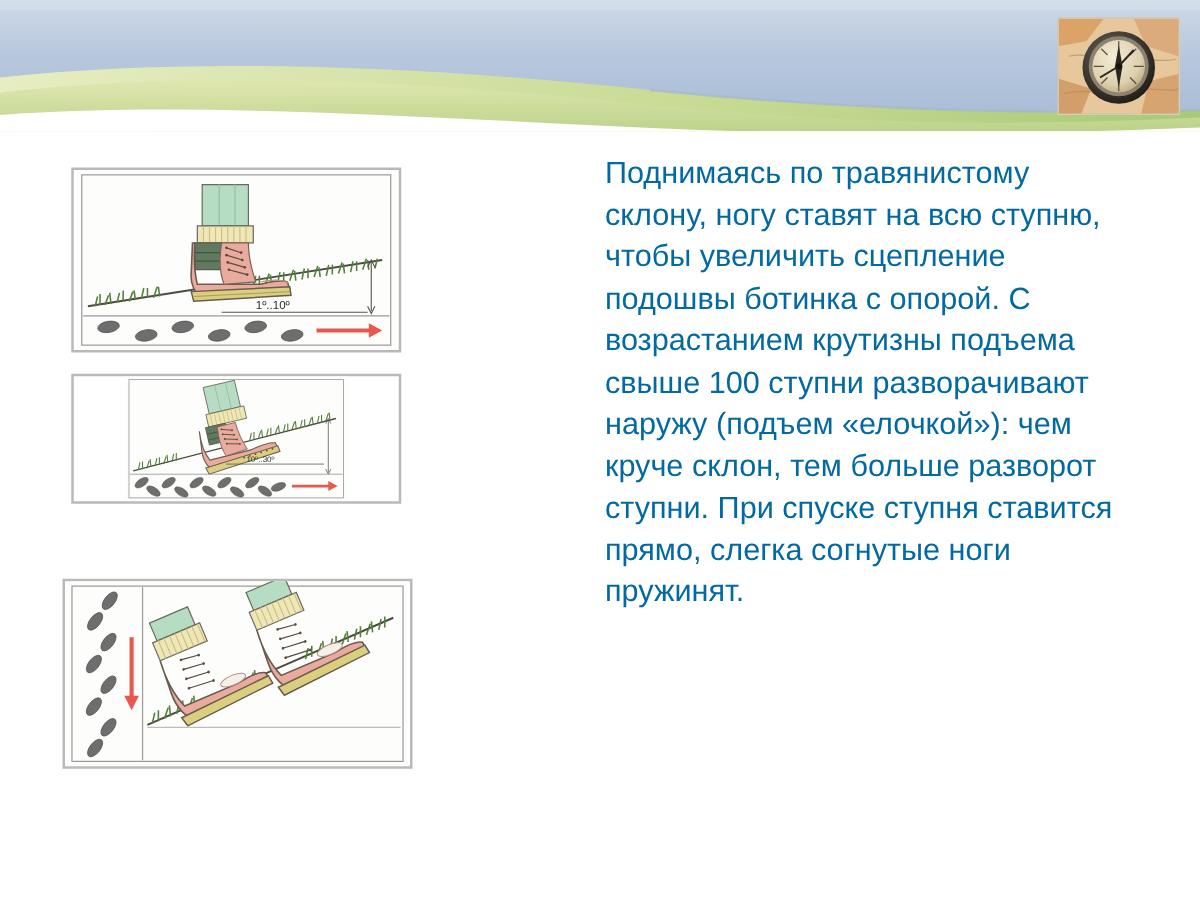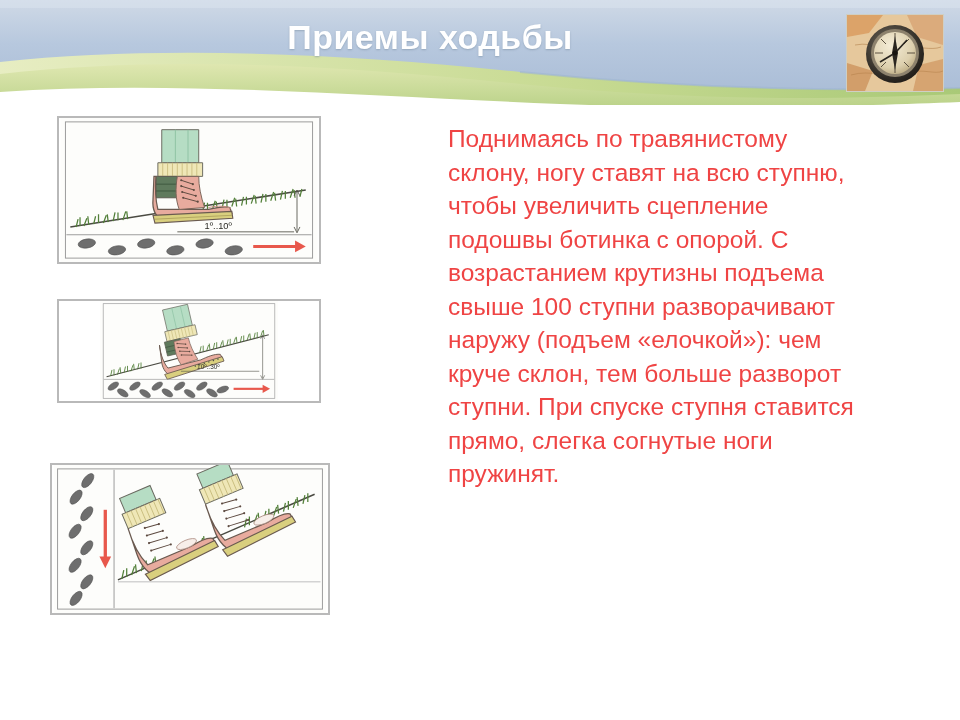--- a/index.html
+++ b/index.html
@@ -54,34 +54,34 @@
     background: #d8b68a;
   }
 
   
   .panel {
     position: absolute;
     background: #ffffff;
     border: 2px solid #b9b9b9;
     box-sizing: border-box;
   }
-  #panel-1 { left: 57px;  top: 116px; width: 264px; height: 148px; }
+  #panel-1 { left: 57px;  top: 134px; width: 264px; height: 148px; }
   #panel-2 { left: 57px;  top: 299px; width: 264px; height: 104px; }
   #panel-3 { left: 50px;  top: 463px; width: 280px; height: 152px; }
   .panel svg { display: block; width: 100%; height: 100%; }
 
   
   #body-text {
     position: absolute;
-    left: 448px;
+    left: 484px;
     top: 122px;
     width: 420px;
     font-size: 24.5px;
     line-height: 33.5px;
-    color: #ef4444;
+    color: #0369a1;
     white-space: pre-line;
   }
 </style>
 </head>
 <body>
 
 <div id="slide">
 
   <div id="header">
     <svg width="960" height="105" viewBox="0 0 960 105" xmlns="http://www.w3.org/2000/svg">
@@ -108,21 +108,20 @@
 
       <path d="M0,62 C150,46 330,52 520,72 C680,88 820,92 960,88 L960,105 L0,105 Z" fill="url(#grassGrad2)"></path>
 
       <path d="M0,74 C160,56 330,64 520,84 C690,101 830,100 960,94 L960,105 L0,105 Z" fill="url(#grassGrad)" opacity="0.95"></path>
 
       <path d="M0,92 C170,80 360,96 560,104 C720,110 860,106 960,102 L960,105 L0,105 Z" fill="#ffffff"></path>
 
       <path d="M520,72 C680,88 820,92 960,88" stroke="#9fb5d2" stroke-width="2" fill="none" opacity="0.6"></path>
     </svg>
 
-    <div id="slide-title">Приемы ходьбы</div>
 
     <div id="compass-badge">
       <svg width="96" height="76" viewBox="0 0 96 76" xmlns="http://www.w3.org/2000/svg">
         <defs>
           <radialGradient id="bezel" cx="40%" cy="35%" r="75%">
             <stop offset="0%" stop-color="#6f6a5e"></stop>
             <stop offset="55%" stop-color="#3f3a32"></stop>
             <stop offset="100%" stop-color="#181511"></stop>
           </radialGradient>
           <radialGradient id="dial" cx="40%" cy="32%" r="75%">

